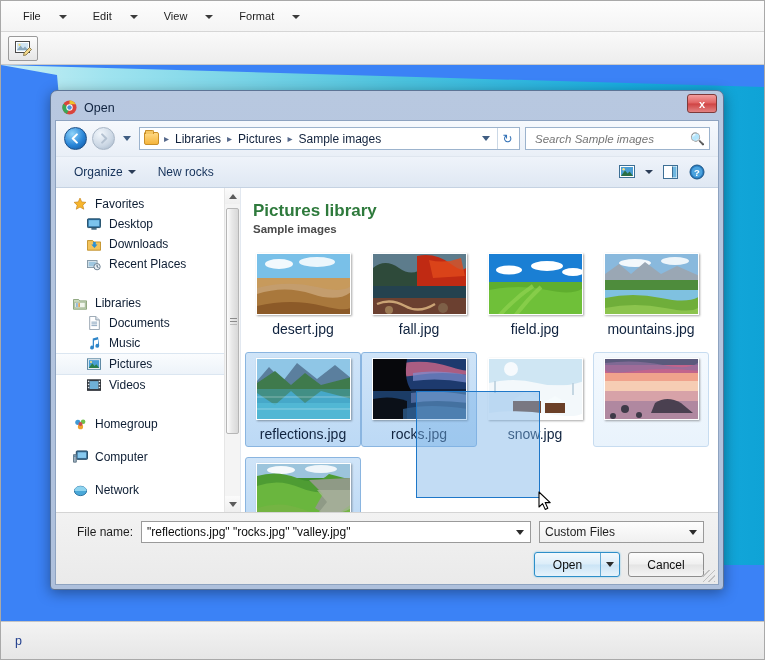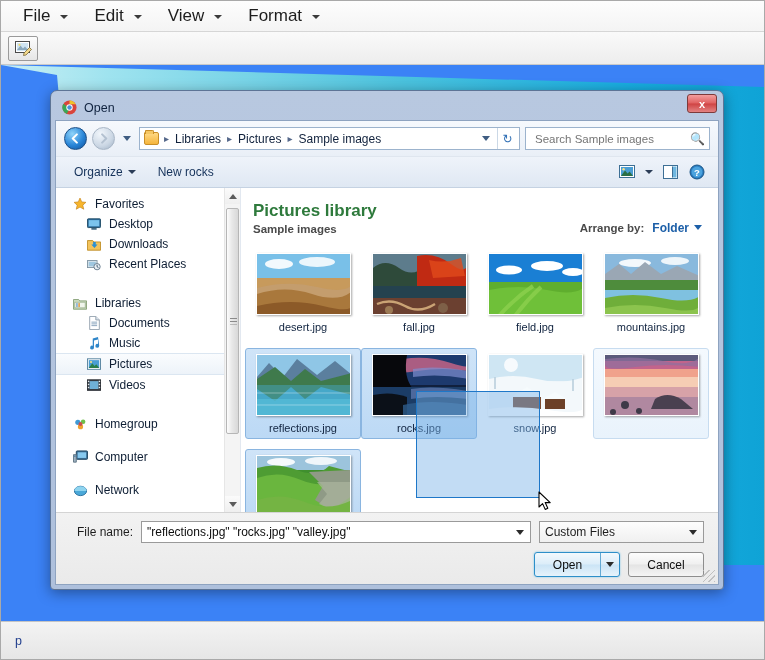--- a/index.html
+++ b/index.html
@@ -28,22 +28,22 @@
     flex: 0 0 31px;
     background: linear-gradient(to bottom, #fdfdfd 0%, #f4f4f4 100%);
     border-bottom: 1px solid #d6d6d6;
     display: flex;
     align-items: center;
     padding-left: 14px;
   }
   .menu-item {
     display: flex;
     align-items: center;
-    gap: 10px;
-    font-size: 17px;
+    gap: 18px;
+    font-size: 11px;
     color: #1d1d1d;
     padding: 3px 10px 4px 8px;
     margin-right: 8px;
     cursor: default;
     white-space: nowrap;
   }
   .caret-dn {
     width: 0; height: 0;
     border-left: 4px solid transparent;
     border-right: 4px solid transparent;
@@ -256,20 +256,21 @@
     background: #ffffff;
     border: 1px solid #9cb3cd;
     display: flex;
     align-items: center;
     padding: 0 4px 0 7px;
   }
   #search-input {
     border: none; outline: none;
     font-family: "Liberation Sans", sans-serif;
     font-size: 11.5px;
+    font-style: italic;
     color: #8b8b8b;
     width: 100%;
     background: transparent;
   }
   #search-icon {
     color: #2a6fb0;
     font-size: 12px;
     margin-left: auto;
   }
 
@@ -458,21 +459,21 @@
     border: 1px solid #c7dcf0;
   }
   .thumb-img {
     width: 95px; height: 62px;
     border: 1px solid #ffffff;
     box-shadow: 1px 1px 2px rgba(0,0,0,0.35);
     overflow: hidden;
     position: relative;
   }
   .thumb-label {
-    font-size: 11px;
+    font-size: 14px;
     color: #10233f;
     margin-top: 6px;
     text-align: center;
     white-space: nowrap;
   }
 
   
   #rubber-band {
     position: absolute;
     left: 175px; top: 148px;
@@ -880,27 +881,20 @@
               </div>
             </div>
           </div>
 
           <div id="content-pane">
 
             <div id="library-header">
               <div>
                 <div id="library-title">Pictures library</div>
                 <div id="library-subtitle">Sample images</div>
-              </div>
-              <div id="arrange-wrap">
-                <span id="arrange-label">Arrange by:</span>
-                <span id="arrange-value">
-                  <span>Folder</span>
-                  <span class="arrange-caret"></span>
-                </span>
               </div>
             </div>
 
             <div id="thumb-grid">
 
               <div class="thumb-cell">
                 <div class="thumb-img">
                   <svg width="95" height="62" viewBox="0 0 95 62" preserveAspectRatio="none">
                     <rect width="95" height="26" fill="#79c0e8"></rect>
                     <ellipse cx="22" cy="10" rx="14" ry="5" fill="#ffffff" opacity=".9"></ellipse>

